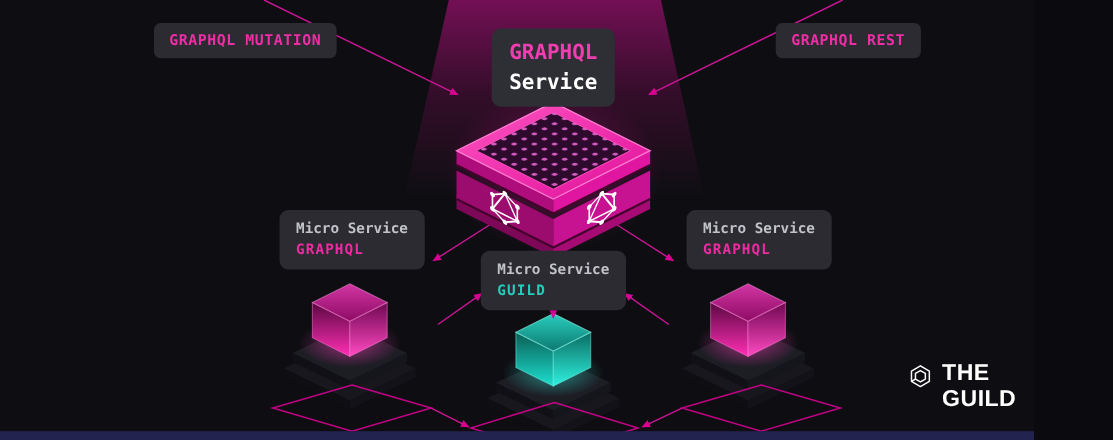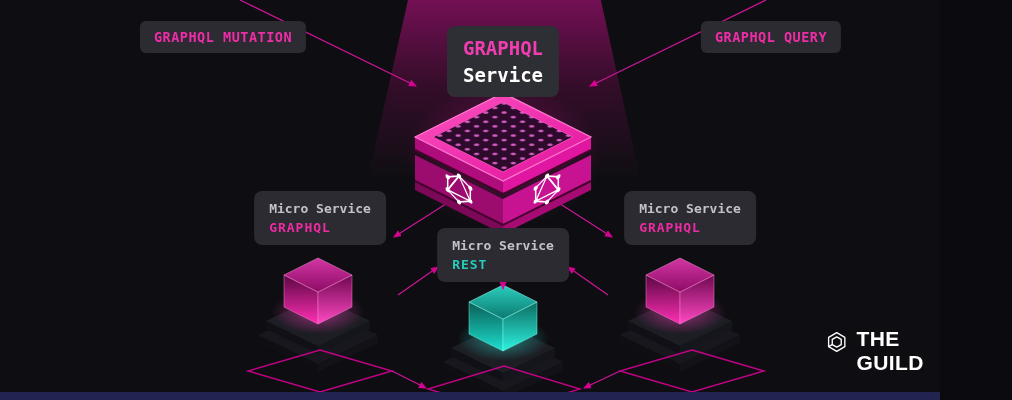--- a/index.html
+++ b/index.html
@@ -185,35 +185,35 @@
         <circle cx="11.3" cy="6.5" r="2.2"></circle>
           <circle cx="0" cy="13" r="2.2"></circle>
         <circle cx="-11.3" cy="6.5" r="2.2"></circle>
           <circle cx="-11.3" cy="-6.5" r="2.2"></circle>
       </g>
     </g>
   </svg>
 
   <div class="abs badge" style="left:223px;top:21px">GRAPHQL MUTATION</div>
 
-  <div class="abs badge" style="left:771px;top:21px">GRAPHQL QUERY</div>
+  <div class="abs badge" style="left:771px;top:21px">GRAPHQL REST</div>
 
   <div class="abs gw-badge">
     <div class="t1">GRAPHQL</div>
     <div class="t2">Service</div>
   </div>
 
   <div class="abs svc-label" style="left:320px;top:191px">
     <div class="t">Micro Service</div>
     <div class="s s-magenta">GRAPHQL</div>
   </div>
 
   <div class="abs svc-label" style="left:503px;top:228px">
     <div class="t">Micro Service</div>
-    <div class="s s-teal">REST</div>
+    <div class="s s-teal">GUILD</div>
   </div>
 
   <div class="abs svc-label" style="left:690px;top:191px">
     <div class="t">Micro Service</div>
     <div class="s s-magenta">GRAPHQL</div>
   </div>
 
   <div class="abs brand">
     <svg width="30" height="30" viewBox="0 0 32 32">
       <g stroke="#ffffff" stroke-width="2" fill="none" stroke-linejoin="round">

